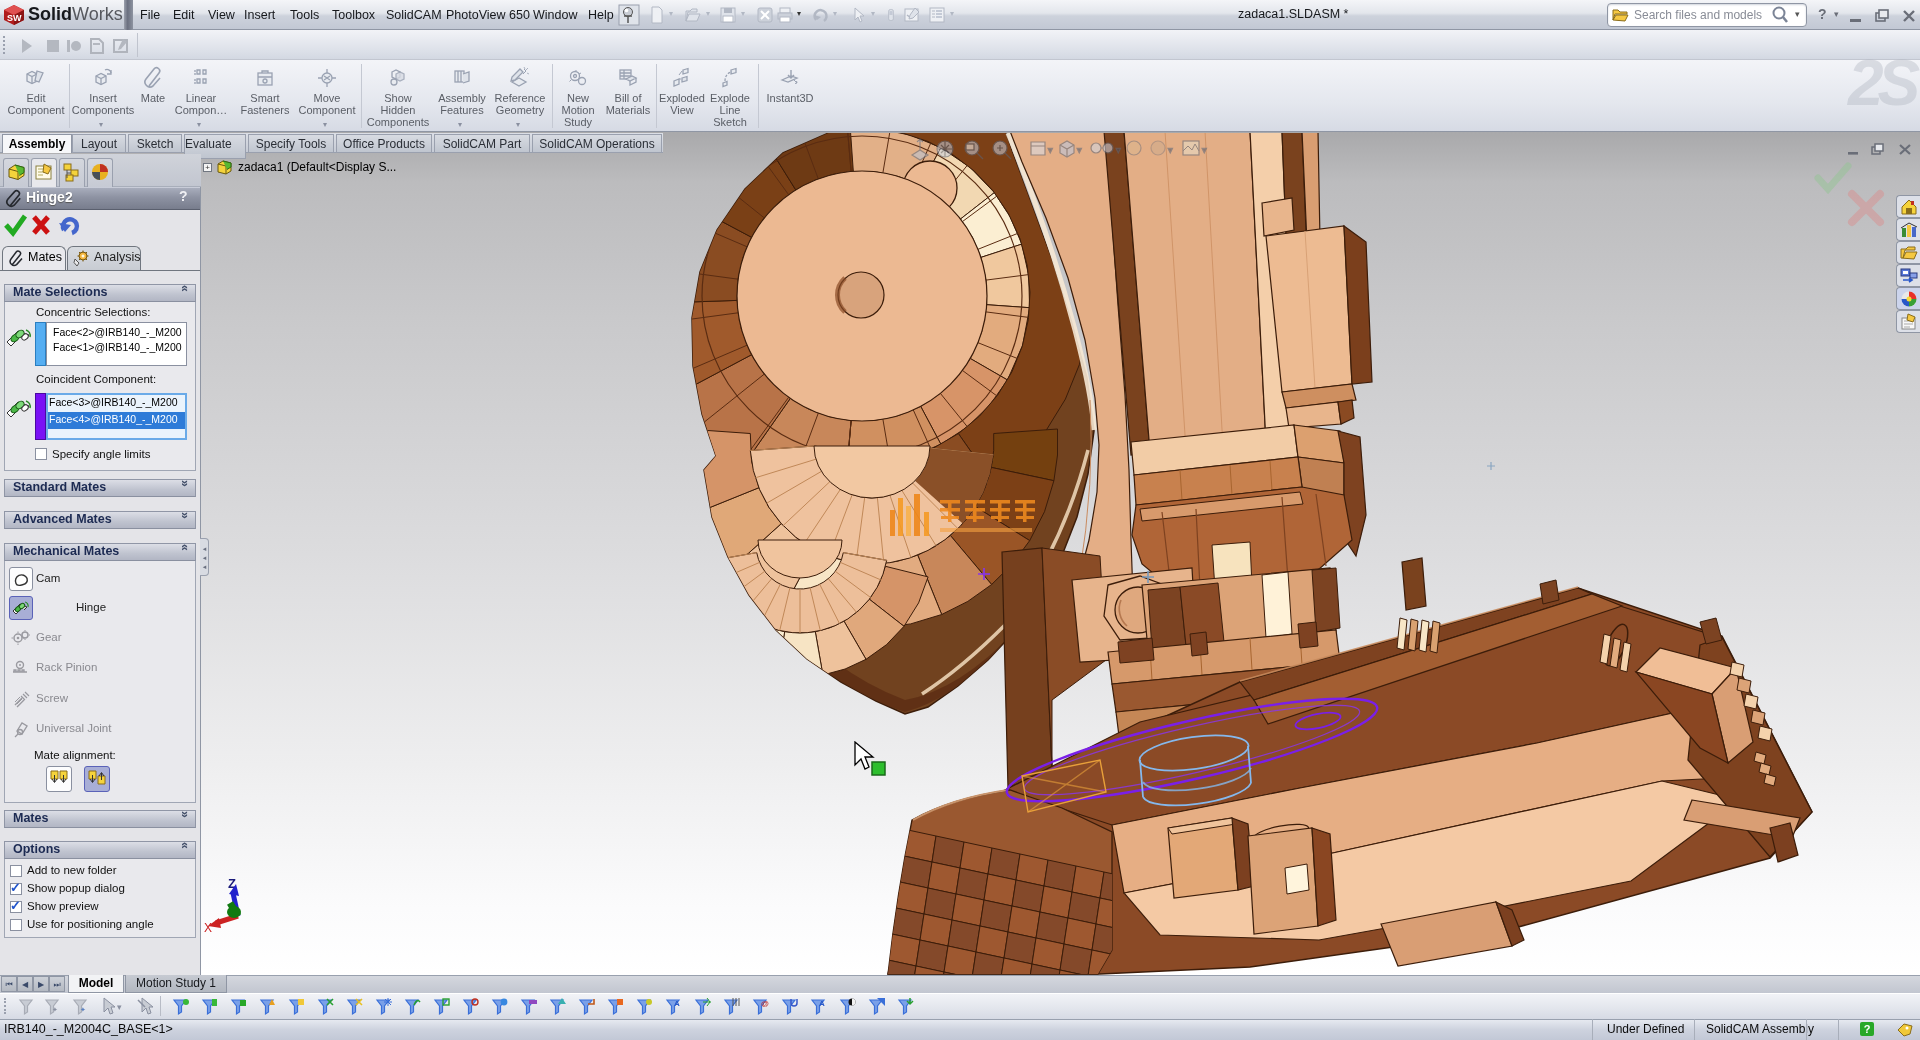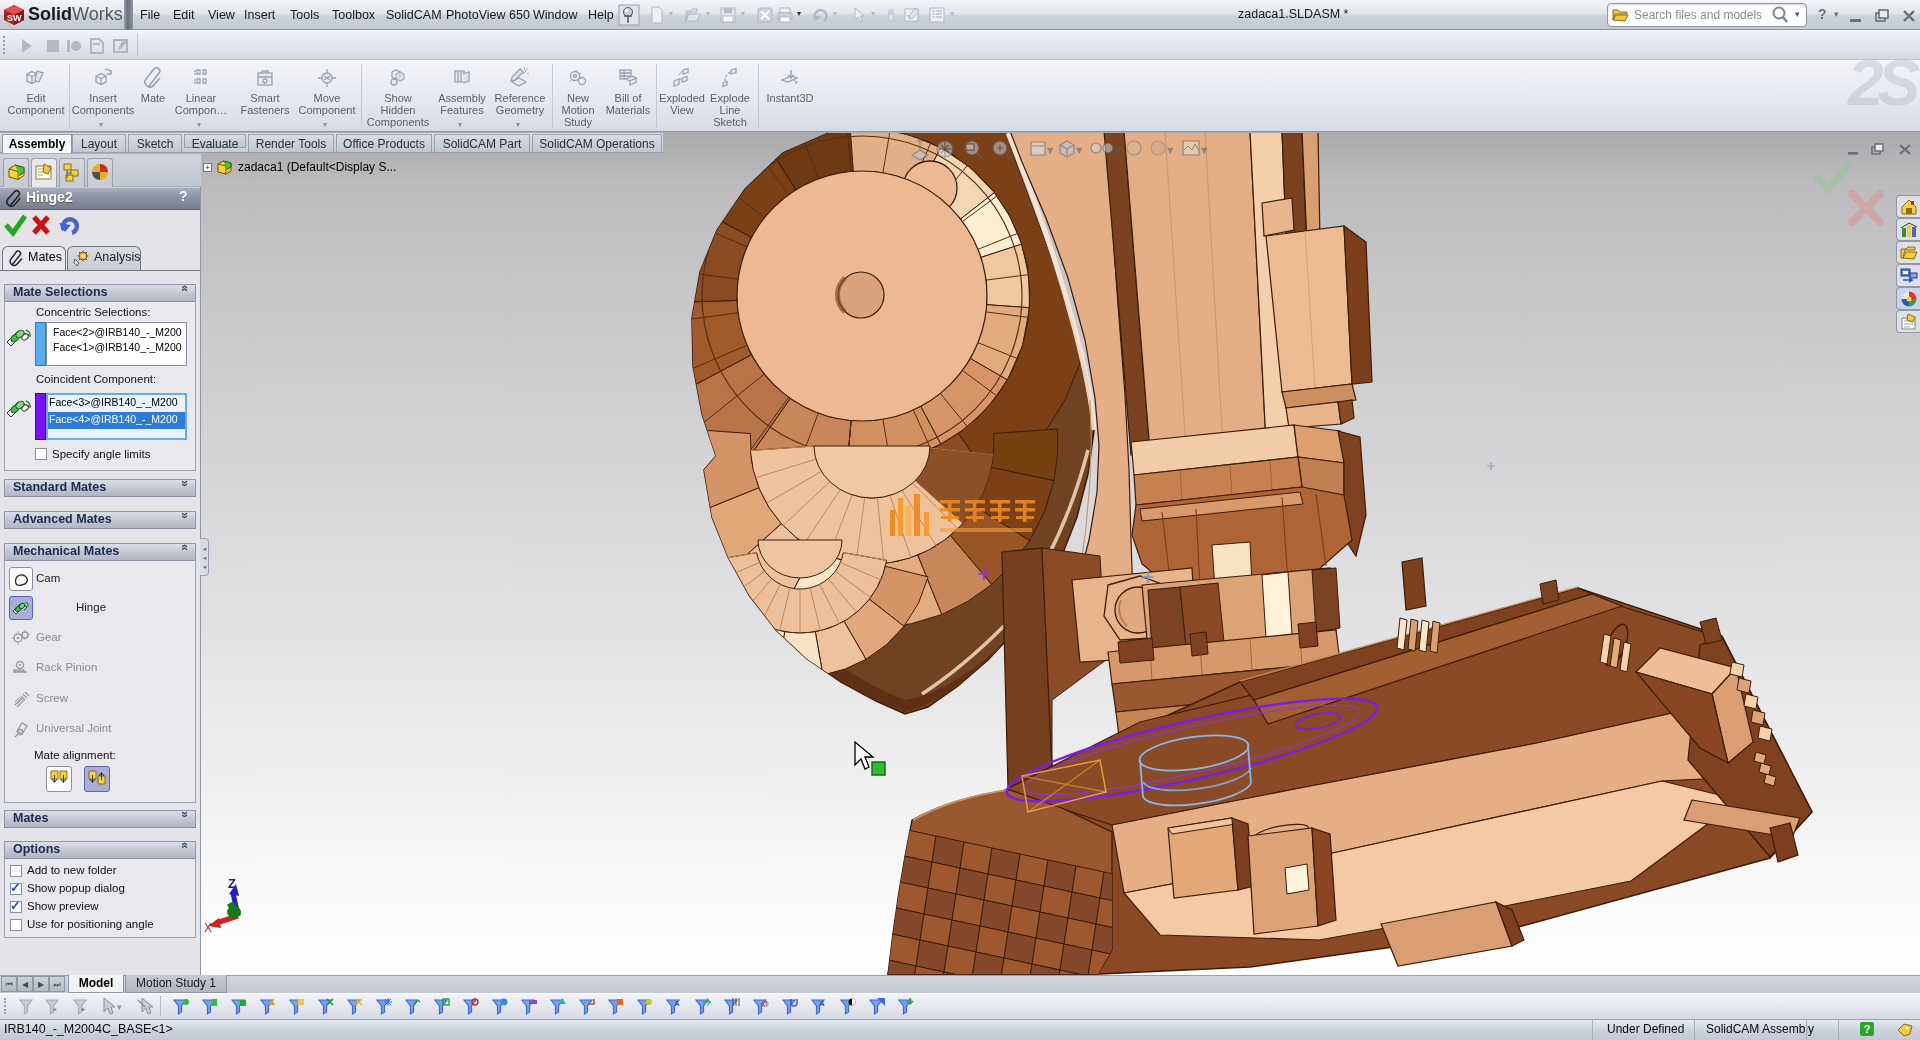--- a/index.html
+++ b/index.html
@@ -611,22 +611,22 @@
     </g>
   </svg>
 <svg class="ic" style="left:853px;top:741px" width="40" height="40" viewBox="0 0 40 40">
 <path d="M2 1 L2 24 L8 18 L12 28 L16 26 L12 16 L20 16 Z" fill="#fff" stroke="#000" stroke-width="1.3"></path>
 <rect x="19" y="21" width="13" height="13" fill="#2dbe2d" stroke="#1a6a1a" stroke-width="1.5"></rect>
   </svg>
 <div style="position:absolute;left:0px;top:133px;width:663px;height:20px;background:linear-gradient(#dcdfe6,#c6cbd5);border-bottom:1px solid #98a0ae;"></div>
 <div style="position:absolute;left:2px;top:134px;width:70px;height:19px;background:#f6f7f9;border:1px solid #8f96a4;border-bottom:none;font-weight:bold;color:#000;font-size:12px;text-align:center;line-height:18px;white-space:nowrap;">Assembly</div>
 <div style="position:absolute;left:72px;top:134px;width:54px;height:19px;background:linear-gradient(#d8dbe2,#bfc5cf);border:1px solid #9aa0ae;color:#2a2e36;font-size:12px;text-align:center;line-height:18px;white-space:nowrap;">Layout</div>
 <div style="position:absolute;left:128px;top:134px;width:54px;height:19px;background:linear-gradient(#d8dbe2,#bfc5cf);border:1px solid #9aa0ae;color:#2a2e36;font-size:12px;text-align:center;line-height:18px;white-space:nowrap;">Sketch</div>
-<div style="position:absolute;left:184px;top:134px;width:62px;height:14px;background:linear-gradient(#d8dbe2,#bfc5cf);border:1px solid #9aa0ae;color:#2a2e36;font-size:12px;text-align:center;line-height:18px;white-space:nowrap;">Evaluate</div>
-<div style="position:absolute;left:248px;top:134px;width:86px;height:19px;background:linear-gradient(#d8dbe2,#bfc5cf);border:1px solid #9aa0ae;color:#2a2e36;font-size:12px;text-align:center;line-height:18px;white-space:nowrap;">Render Tools</div>
+<div style="position:absolute;left:184px;top:134px;width:62px;height:25px;background:linear-gradient(#d8dbe2,#bfc5cf);border:1px solid #9aa0ae;color:#2a2e36;font-size:12px;text-align:left;line-height:18px;white-space:nowrap;">Evaluate</div>
+<div style="position:absolute;left:248px;top:134px;width:86px;height:19px;background:linear-gradient(#d8dbe2,#bfc5cf);border:1px solid #9aa0ae;color:#2a2e36;font-size:12px;text-align:center;line-height:18px;white-space:nowrap;">Specify Tools</div>
 <div style="position:absolute;left:336px;top:134px;width:96px;height:19px;background:linear-gradient(#d8dbe2,#bfc5cf);border:1px solid #9aa0ae;color:#2a2e36;font-size:12px;text-align:center;line-height:18px;white-space:nowrap;">Office Products</div>
 <div style="position:absolute;left:434px;top:134px;width:96px;height:19px;background:linear-gradient(#d8dbe2,#bfc5cf);border:1px solid #9aa0ae;color:#2a2e36;font-size:12px;text-align:center;line-height:18px;white-space:nowrap;">SolidCAM Part</div>
 <div style="position:absolute;left:532px;top:134px;width:130px;height:19px;background:linear-gradient(#d8dbe2,#bfc5cf);border:1px solid #9aa0ae;color:#2a2e36;font-size:12px;text-align:center;line-height:18px;white-space:nowrap;">SolidCAM Operations</div>
 <div style="position:absolute;left:0px;top:154px;width:201px;height:821px;background:#e4e4e8;border-right:1px solid #8f96a4;"></div>
 <div style="position:absolute;left:0px;top:154px;width:201px;height:33px;background:linear-gradient(#d0d3da,#c2c6d0);border-bottom:1px solid #a8aeba;"></div>
 <div style="position:absolute;left:3px;top:158px;width:26px;height:29px;background:linear-gradient(#d4d7de,#c6cad4);border:1px solid #9aa0ae;border-bottom:none;border-radius:3px 3px 0 0;"></div>
 <svg class="ic" style="left:6px;top:162px" width="20" height="21" viewBox="0 0 20 21">
     <path d="M3 7 l6-4 9 2.5 v8 l-6 4 -9-2.5 z" fill="#f4d33c" stroke="#6a5a10"></path>
     <path d="M3 7 l9 2.5 6-4 M12 9.5 v8" fill="none" stroke="#6a5a10"></path>
     <path d="M9 3 l9 2.5 v5 l-4.5 3" fill="#59b832" stroke="#2c6a14"></path>

